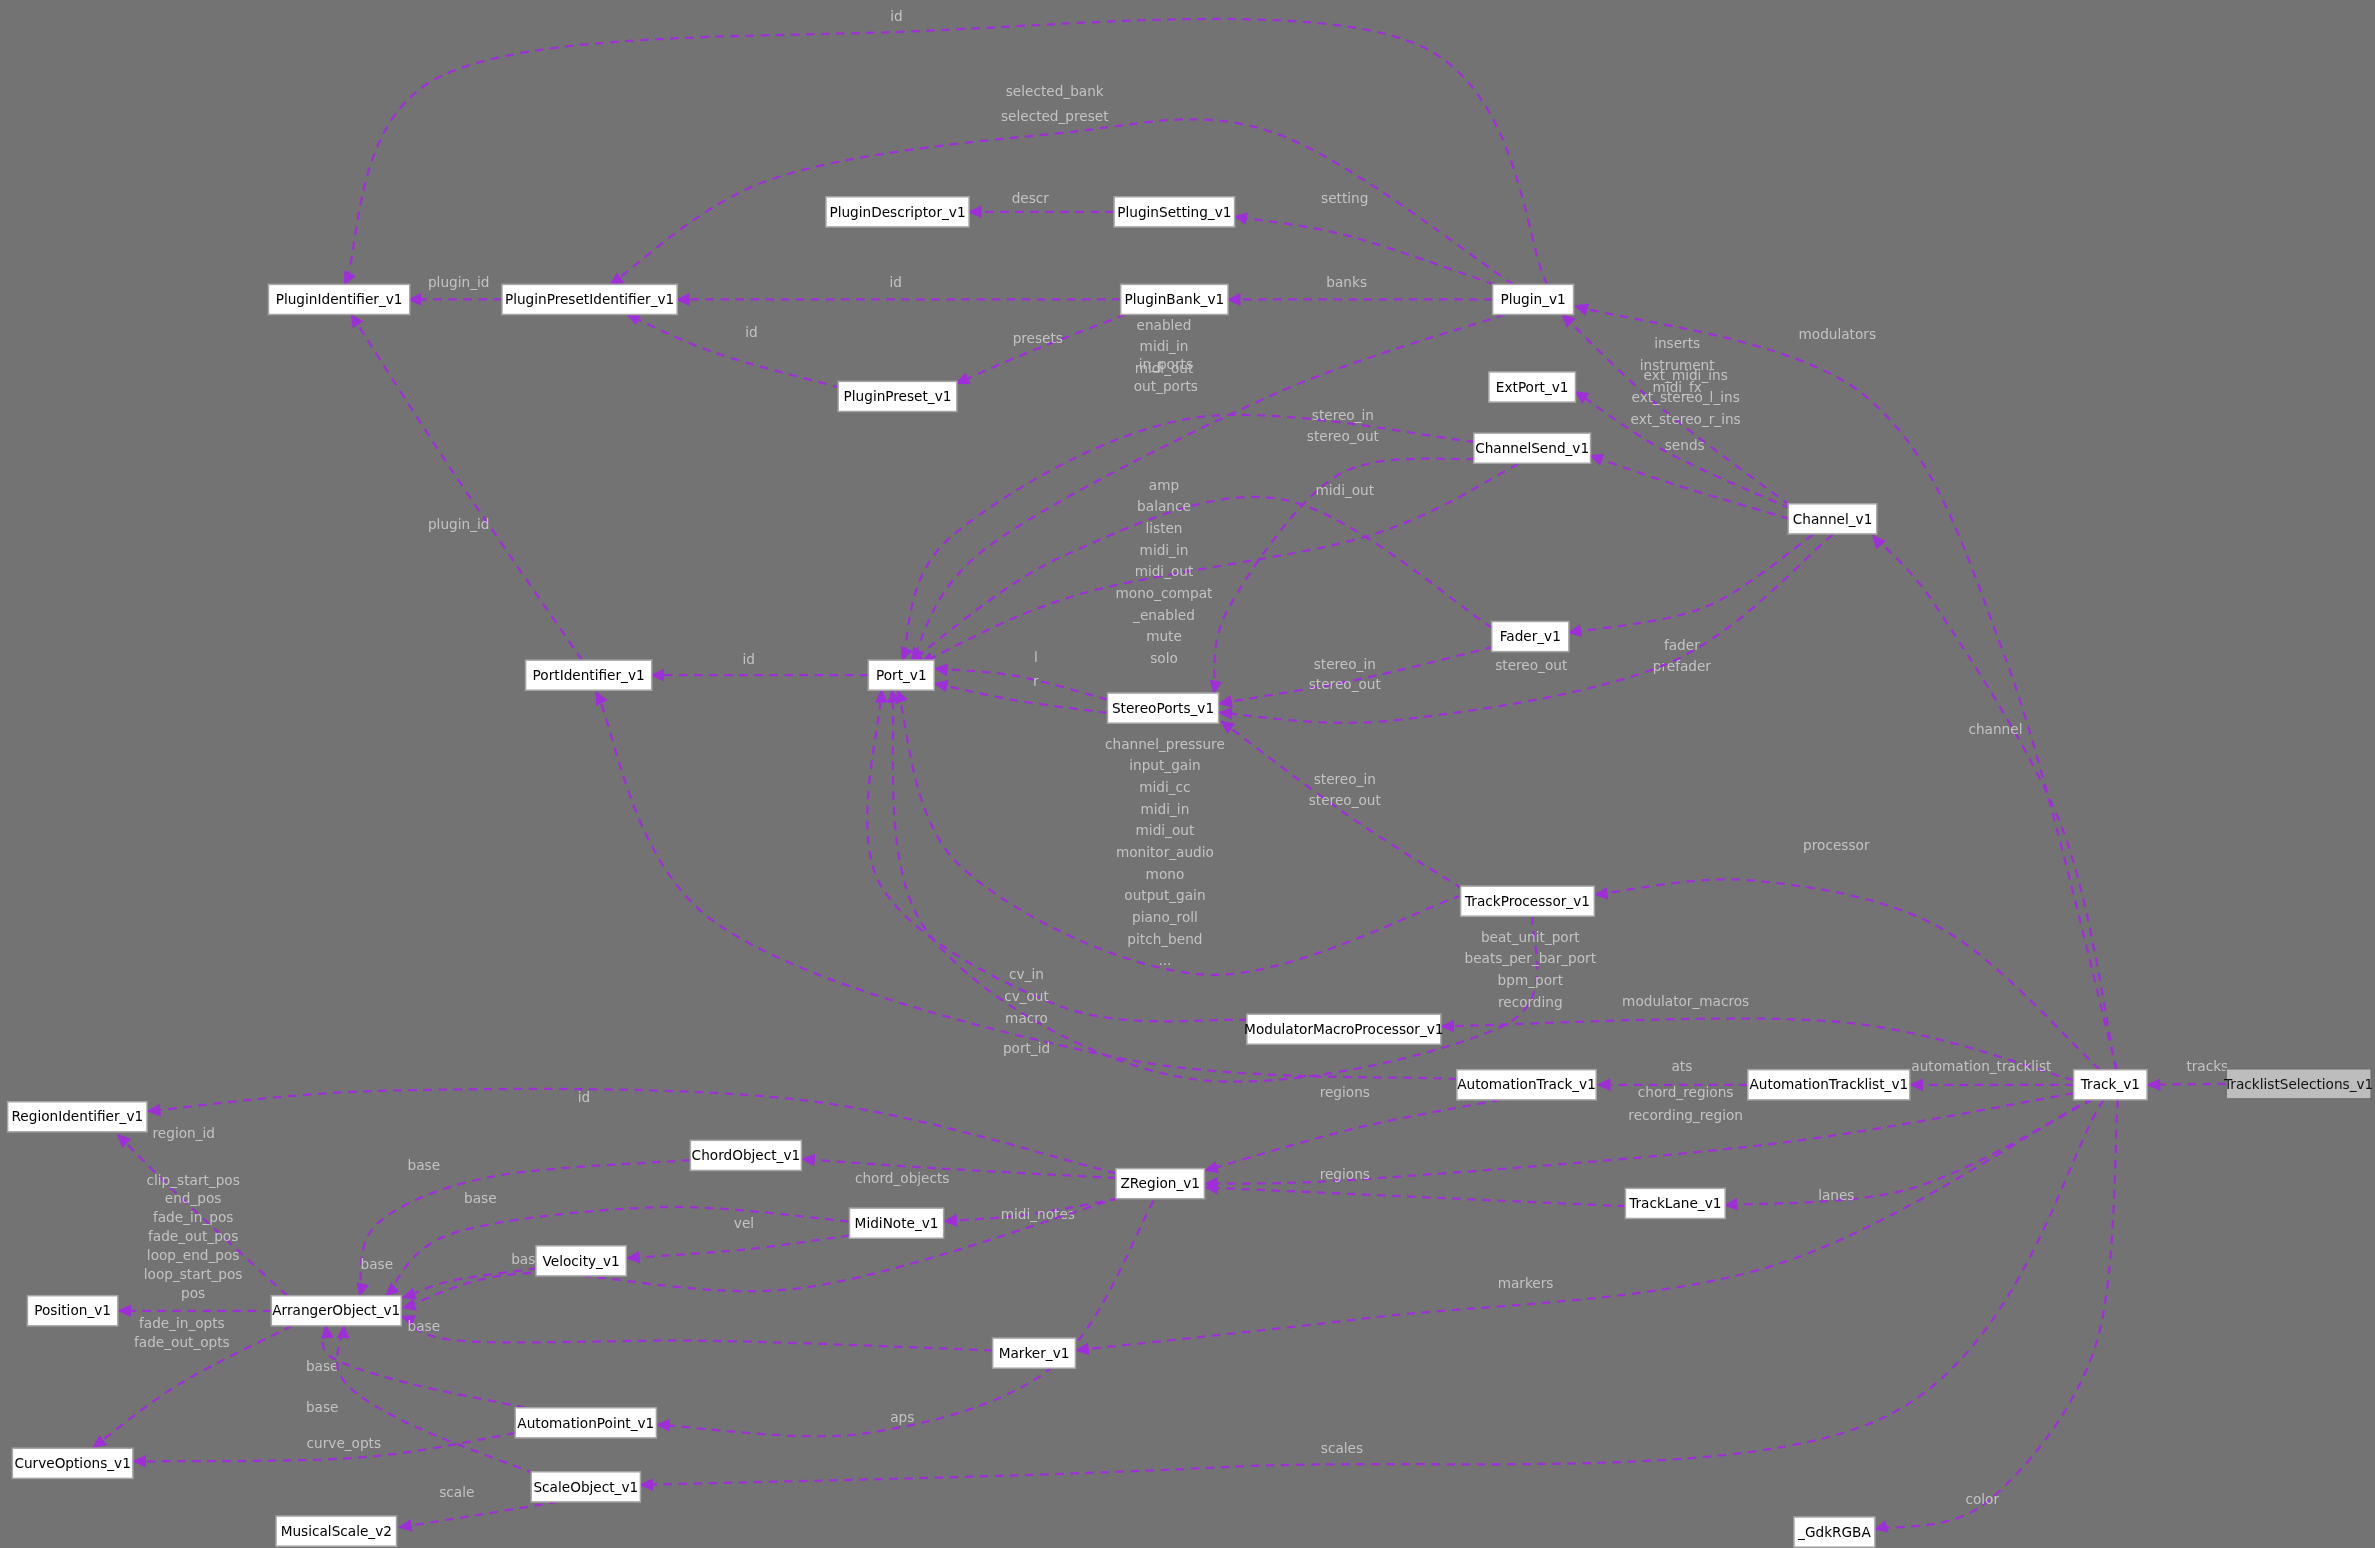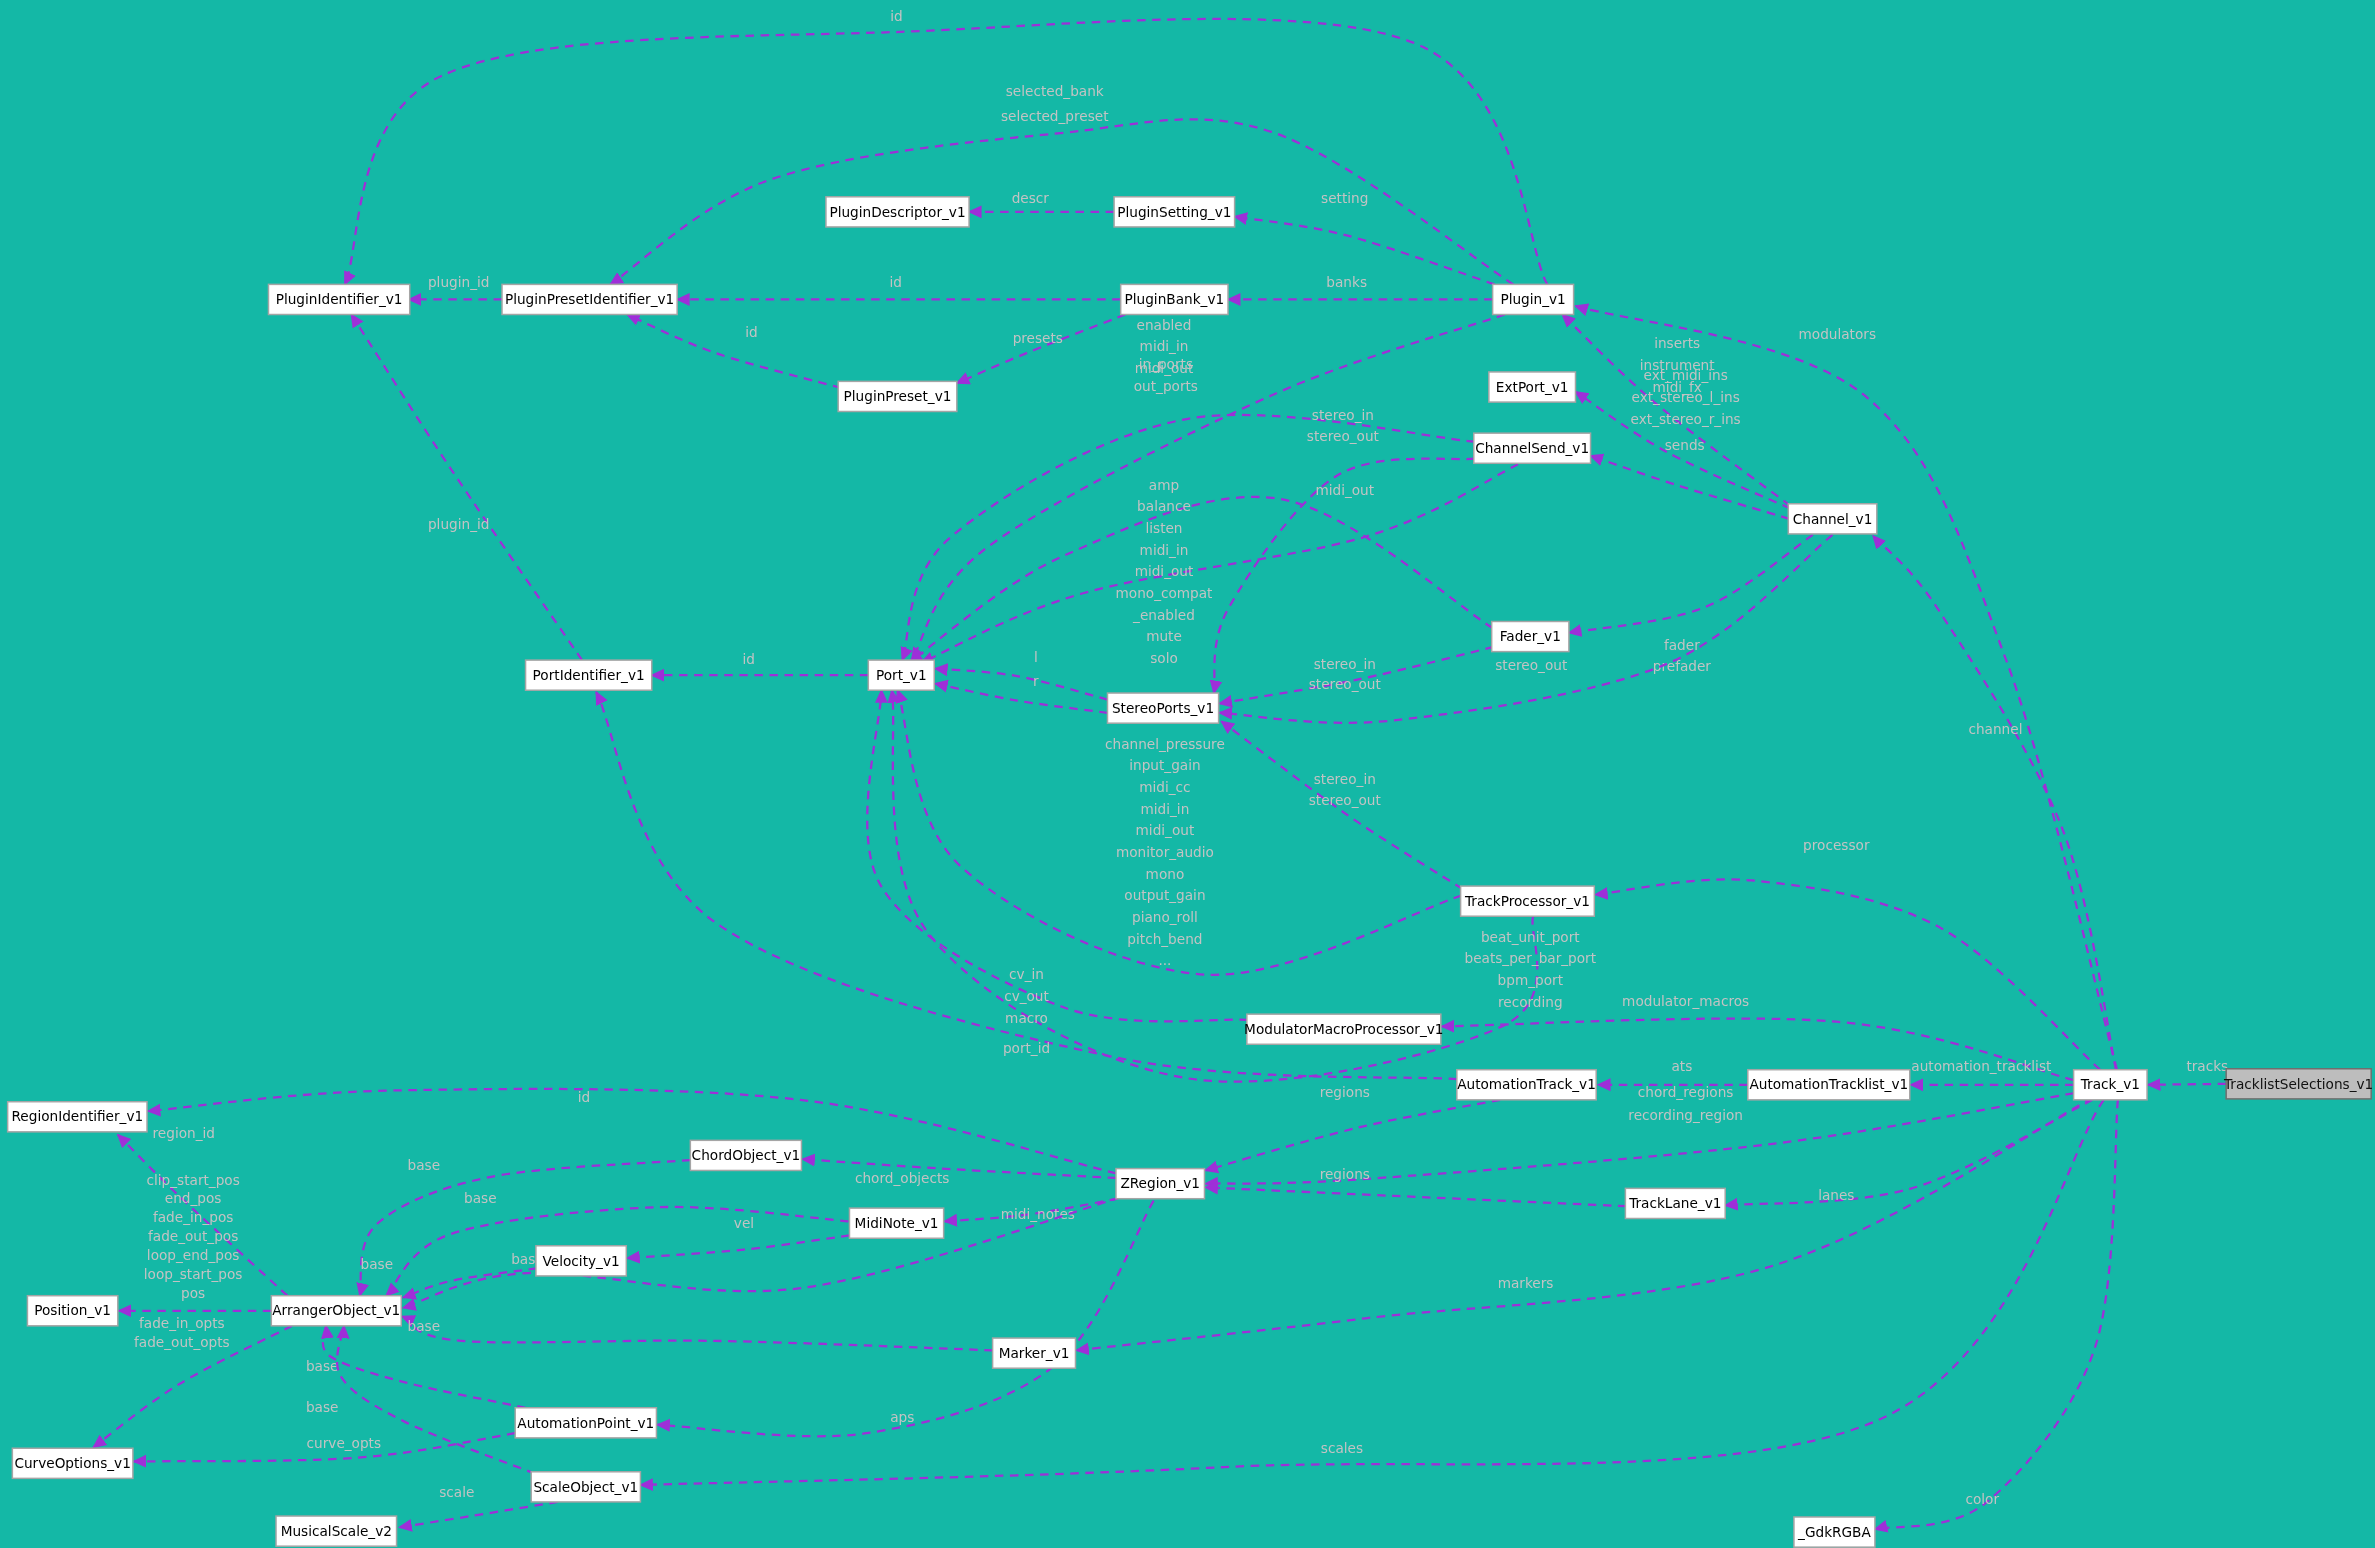--- a/index.html
+++ b/index.html
@@ -1,16 +1,16 @@
 <!DOCTYPE html>
 <html style="font-size:15px"><head>
 <meta charset="utf-8">
 <style>
   html,body{margin:0;padding:0;background:#000;}
-  .stage{position:relative;width:2376px;height:1549px;background:#14b8a6;overflow:hidden;
+  .stage{position:relative;width:2376px;height:1549px;background:#737373;overflow:hidden;
          font-family:"DejaVu Sans","Liberation Sans",sans-serif;}
   svg text{font-family:"DejaVu Sans","Liberation Sans",sans-serif;}
   .node-box{stroke-width:1.6;}
   .edge{fill:none;stroke-width:2.4;stroke-dasharray:9 7;}
 </style>
 </head>
 <body>
 
 <div class="stage">
   <svg id="graph-svg" width="2376" height="1549" viewBox="0 0 2523 1645" xmlns="http://www.w3.org/2000/svg">

